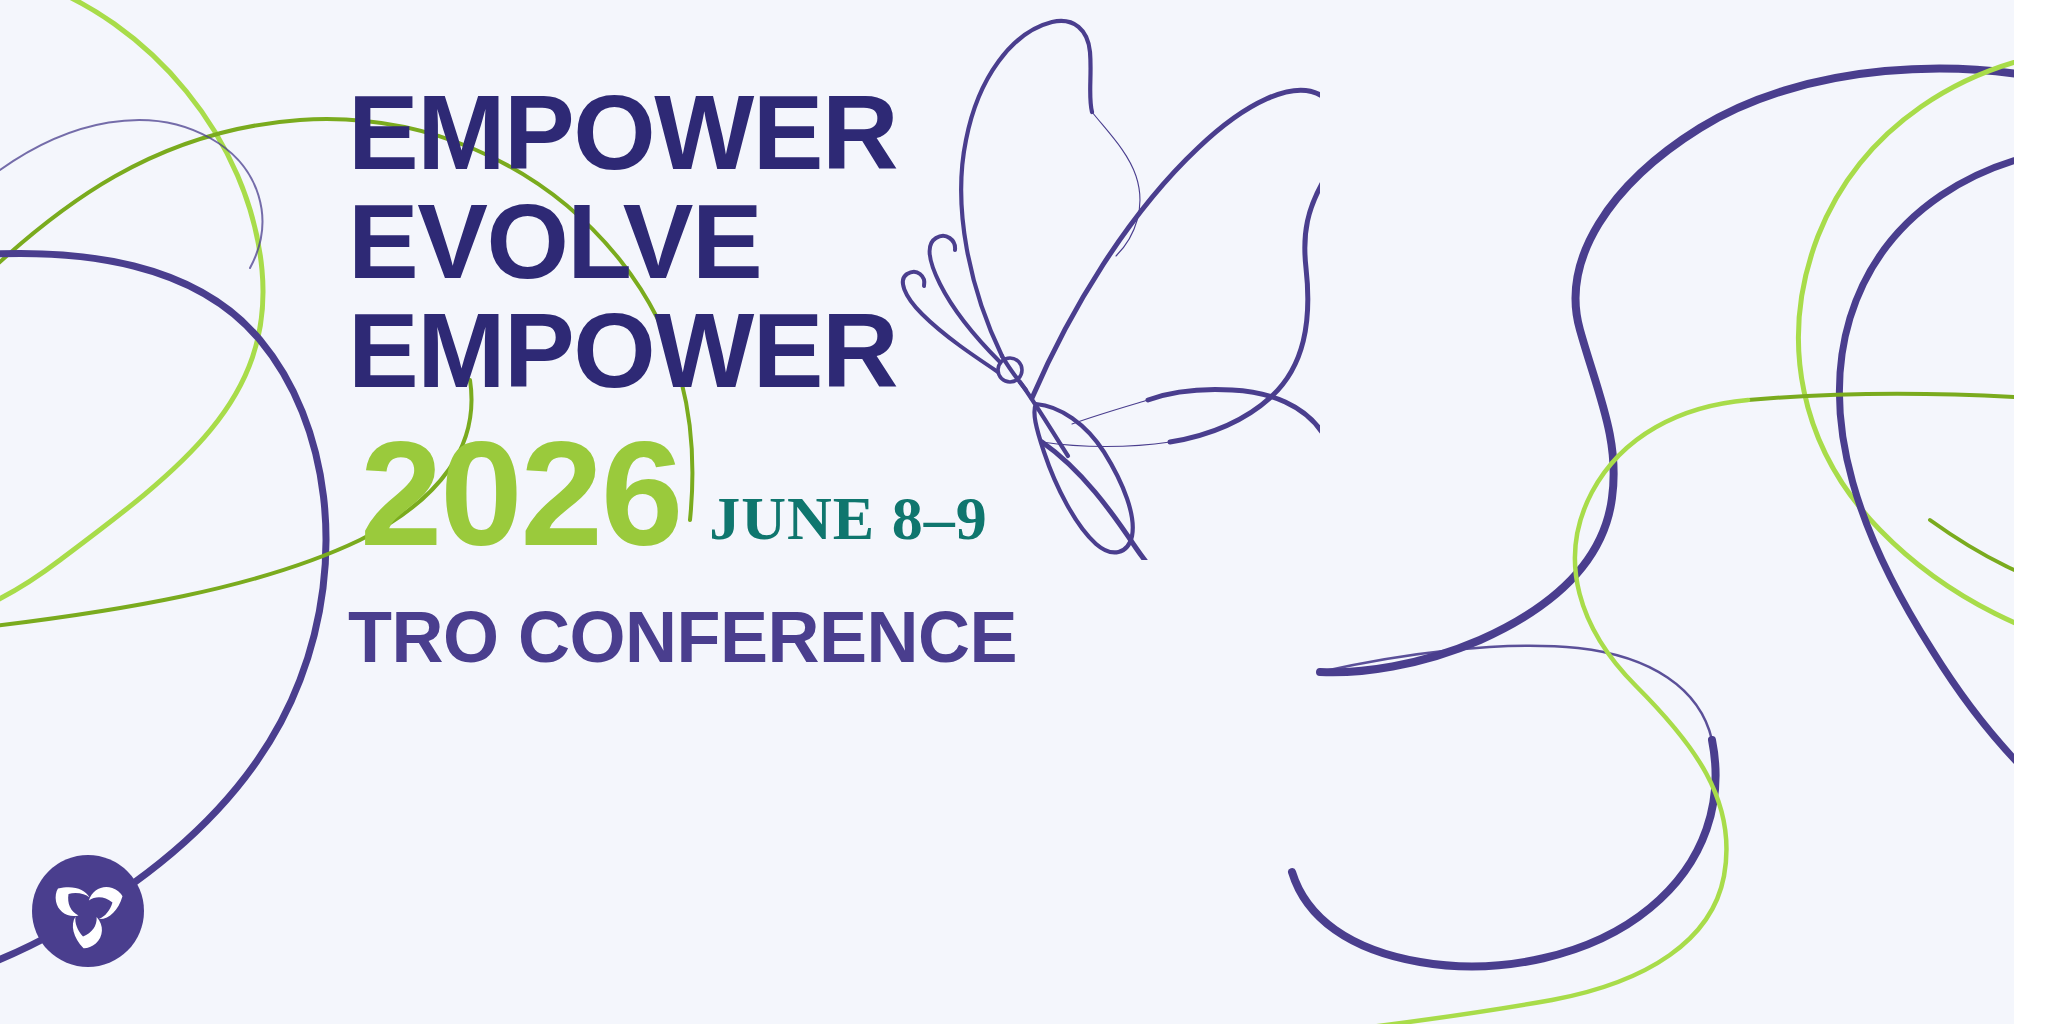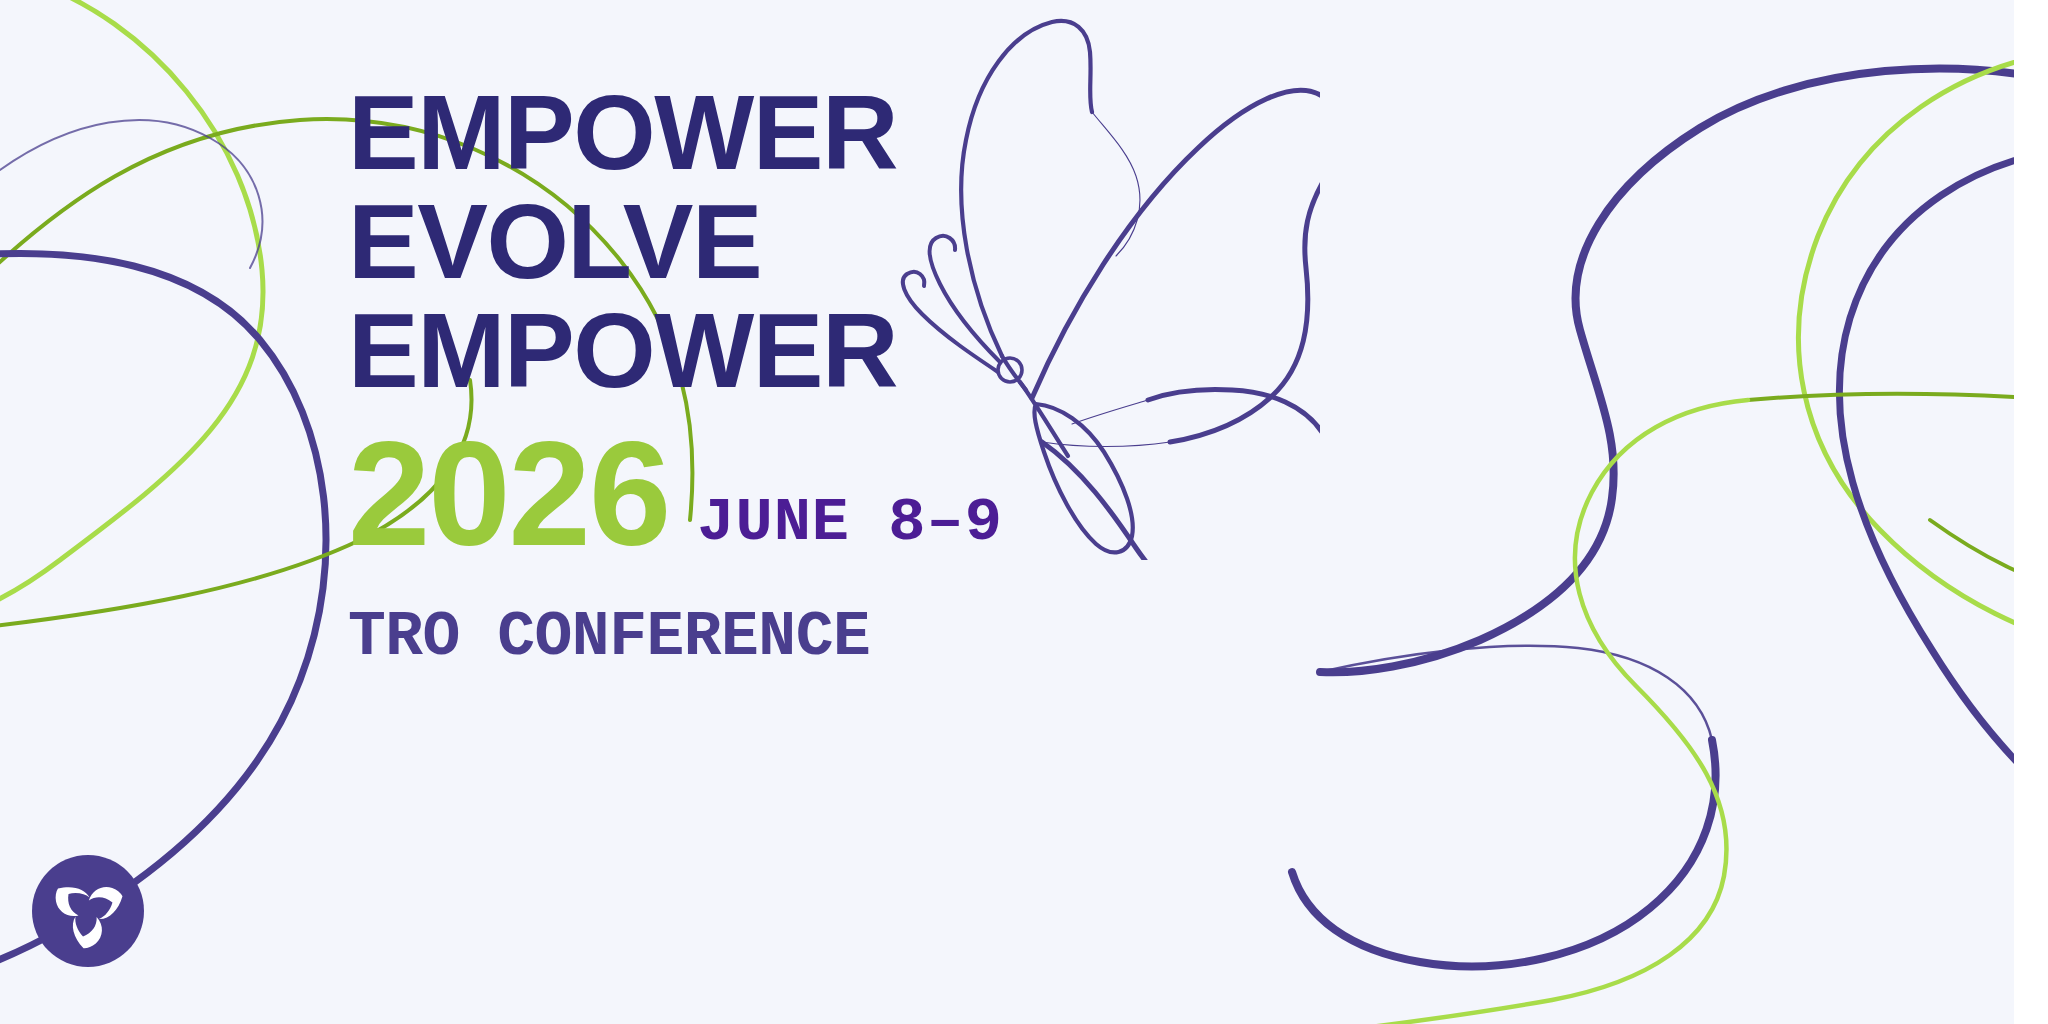--- a/index.html
+++ b/index.html
@@ -61,37 +61,38 @@
     margin-top: 24px;
     white-space: nowrap;
   }
   .year {
     font-family: "Liberation Sans", sans-serif;
     font-weight: bold;
     font-size: 148px;
     line-height: 130px;
     letter-spacing: -2px;
     color: #9aca3c;
+    margin-left: 12px;
   }
   .dates {
-    font-family: Liberation Mono, monospace;
+    font-family: Liberation Serif, serif;
     font-weight: bold;
     font-size: 62px;
     line-height: 62px;
     letter-spacing: 1px;
-    color: #4c1d95;
+    color: #0f766e;
     margin-left: 28px;
     position: relative;
     top: -6px;
   }
 
   .subtitle {
-    font-family: Liberation Mono, monospace;
-    font-weight: bold;
-    font-size: 63px;
+    font-family: Liberation Sans, sans-serif;
+    font-weight: bold;
+    font-size: 72px;
     line-height: 96px;
     letter-spacing: -0.5px;
     color: #4a3e8e;
     margin: 30px 0 0 0;
     white-space: nowrap;
   }
 
   
   #logo {
     position: absolute;

